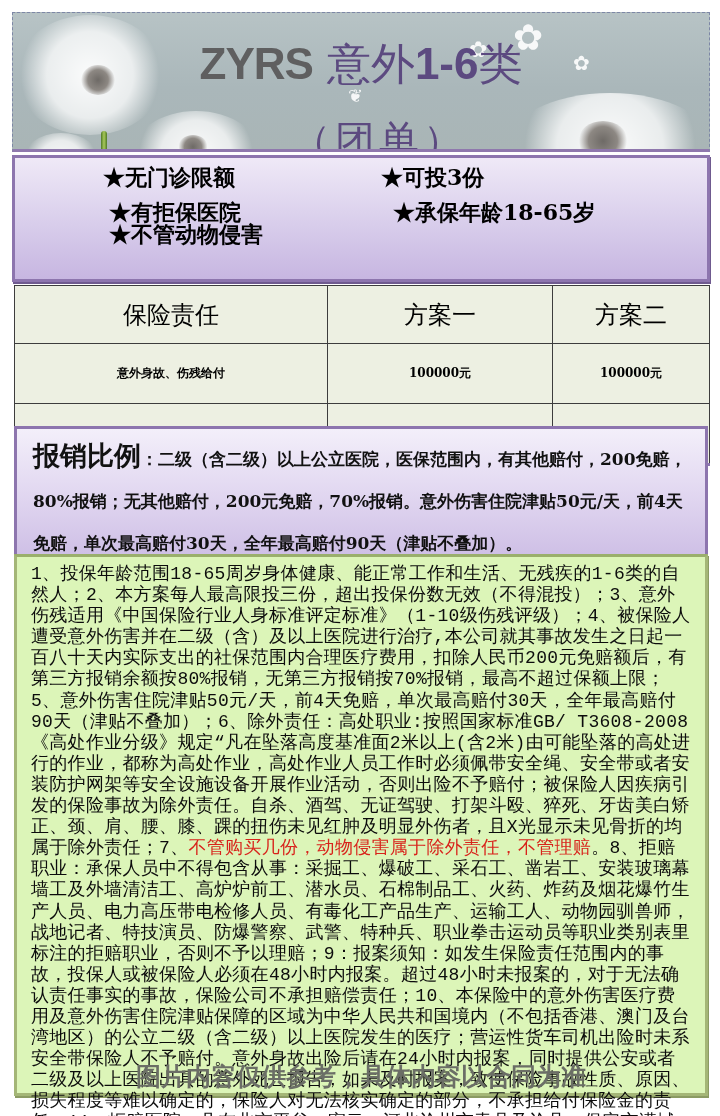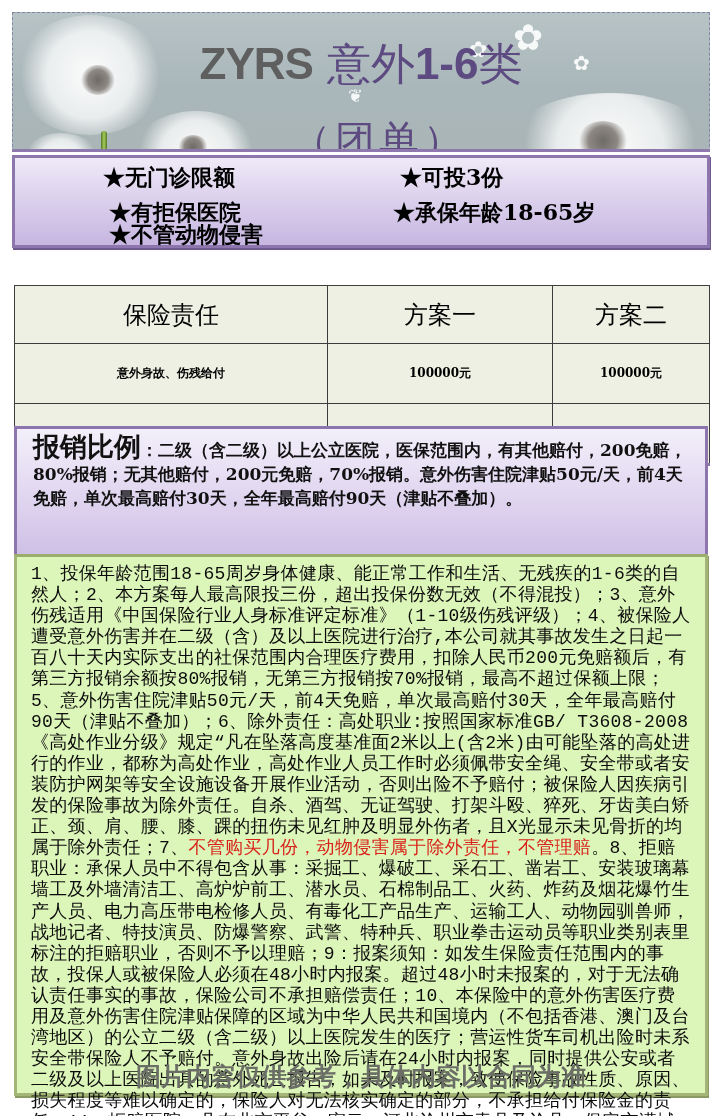--- a/index.html
+++ b/index.html
@@ -16,21 +16,21 @@
   .stem { position: absolute; width: 6px; background: linear-gradient(90deg, #4f7a25, #a9c95a, #4f7a25); border-radius: 3px; }
   .flower { position: absolute; color: #ffffff; font-family: "DejaVu Sans", sans-serif; opacity: 0.9; }
   .title-main { position: absolute; left: 0; width: 100%; top: 26px; text-align: center; font-size: 44px; line-height: 50px; }
   .title-main .en { font-family: "Liberation Sans", sans-serif; font-weight: bold; color: #5f5f60; letter-spacing: -1px; }
   .title-main .cn { color: #5c4a80; font-family: "DejaVu Serif", serif; }
   .title-main .num { color: #5c4a80; font-family: "Liberation Sans", sans-serif; font-weight: bold; }
   .title-sub { position: absolute; left: 278px; top: 84px; font-size: 40px; color: #5c4a80; letter-spacing: 4px; margin-top: 16px; }
 
   
   .features {
-    position: absolute; left: 12px; top: 155px; width: 698px; height: 93px; box-sizing: border-box;
+    position: absolute; left: 12px; top: 155px; width: 698px; height: 127px; box-sizing: border-box;
     background: linear-gradient(180deg, #efe9f7 0%, #d8cdeb 55%, #c7b6e1 100%);
     border: 3px solid #8d75ae; box-shadow: 1px 2px 0 #6f5a8f;
   }
   .feat { position: absolute; font-size: 22px; color: #000000; font-weight: bold; white-space: nowrap; }
 
   
   .coverage {
     position: absolute; left: 14px; top: 285px; width: 696px; border-collapse: collapse;
     background: #edf0e2; border-bottom: 3px solid #8d75ae;
   }
@@ -38,21 +38,21 @@
   .coverage th { font-size: 24px; height: 33px; font-weight: normal; }
   .coverage td { font-size: 12px; height: 35px; }
   .coverage td.first { width: 288px; }
   .coverage td.mid, .coverage th.mid { width: 200px; }
 
   
   .reimb {
     position: absolute; left: 14px; top: 426px; width: 694px; height: 128px; box-sizing: border-box;
     background: linear-gradient(180deg, #f3effa 0%, #e2d8f1 50%, #cfc0e6 100%);
     border: 3px solid #8d75ae; border-bottom: none; padding: 6px 12px 0 16px;
-    font-size: 17px; line-height: 24px; font-weight: bold; color: #111;
+    font-size: 17px; line-height: 42px; font-weight: bold; color: #111;
   }
   .reimb .label { font-size: 27px; font-weight: bold; }
 
   
   .terms {
     position: absolute; left: 14px; top: 554px; width: 694px; height: 542px; box-sizing: border-box;
     background: #dcf5b8; border: 3px solid #a4b677; border-top: 3px solid #9aaf6c; box-shadow: 1px 2px 0 #8b9b63;
     padding: 7px 12px 0 14px;
   }
   .terms-text { font-family: Liberation Mono, monospace; font-size: 18px; line-height: 21.1px; color: #0c0c0c; letter-spacing: 0.3px; }
@@ -79,21 +79,21 @@
 
   <div class="title-main">
     <span class="en">ZYRS</span>
     <span class="cn">意外</span><span class="num">1-6</span><span class="cn">类</span>
   </div>
   <div class="title-sub">（团单）</div>
 </div>
 
 <div class="features">
   <div class="feat" style="left:88px;top:5px;">★无门诊限额</div>
-  <div class="feat" style="left:385px;top:5px;">★可投3份</div>
+  <div class="feat" style="left:366px;top:5px;">★可投3份</div>
   <div class="feat" style="left:94px;top:40px;">★有拒保医院</div>
   <div class="feat" style="left:378px;top:40px;">★承保年龄18-65岁</div>
   <div class="feat" style="left:94px;top:62px;">★不管动物侵害</div>
 </div>
 
 <table class="coverage">
   <tbody>
       <tr>
     <th class="first">保险责任</th>
     <th class="mid">方案一</th>

